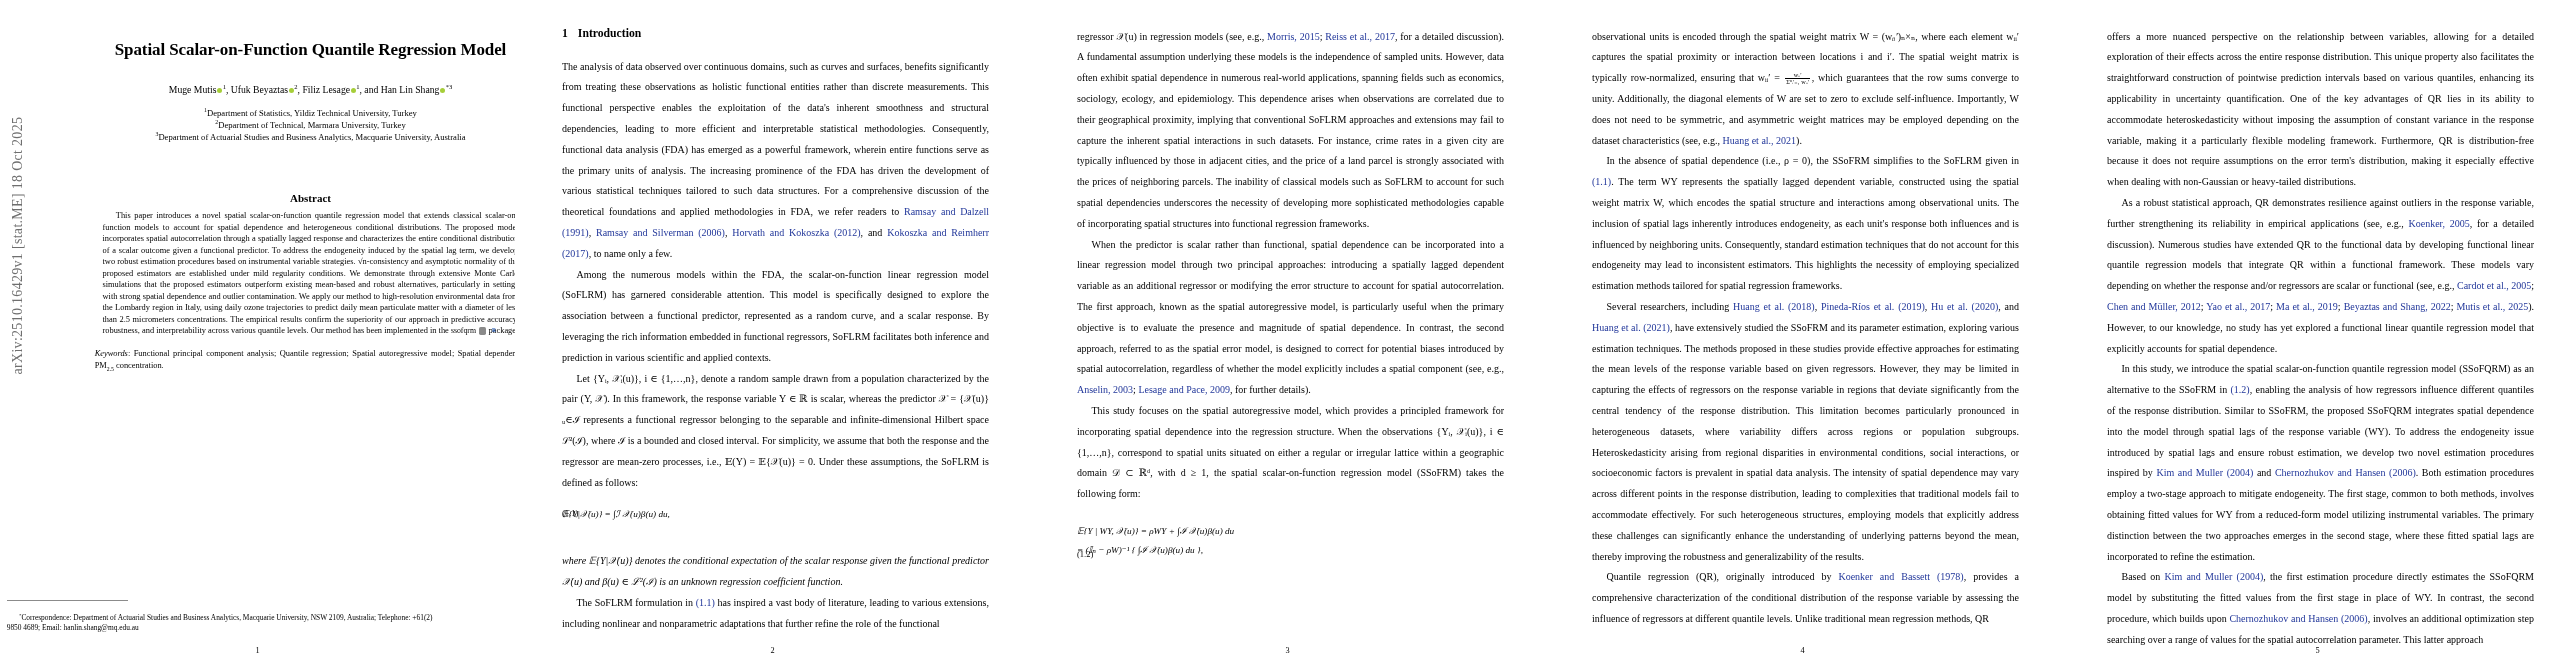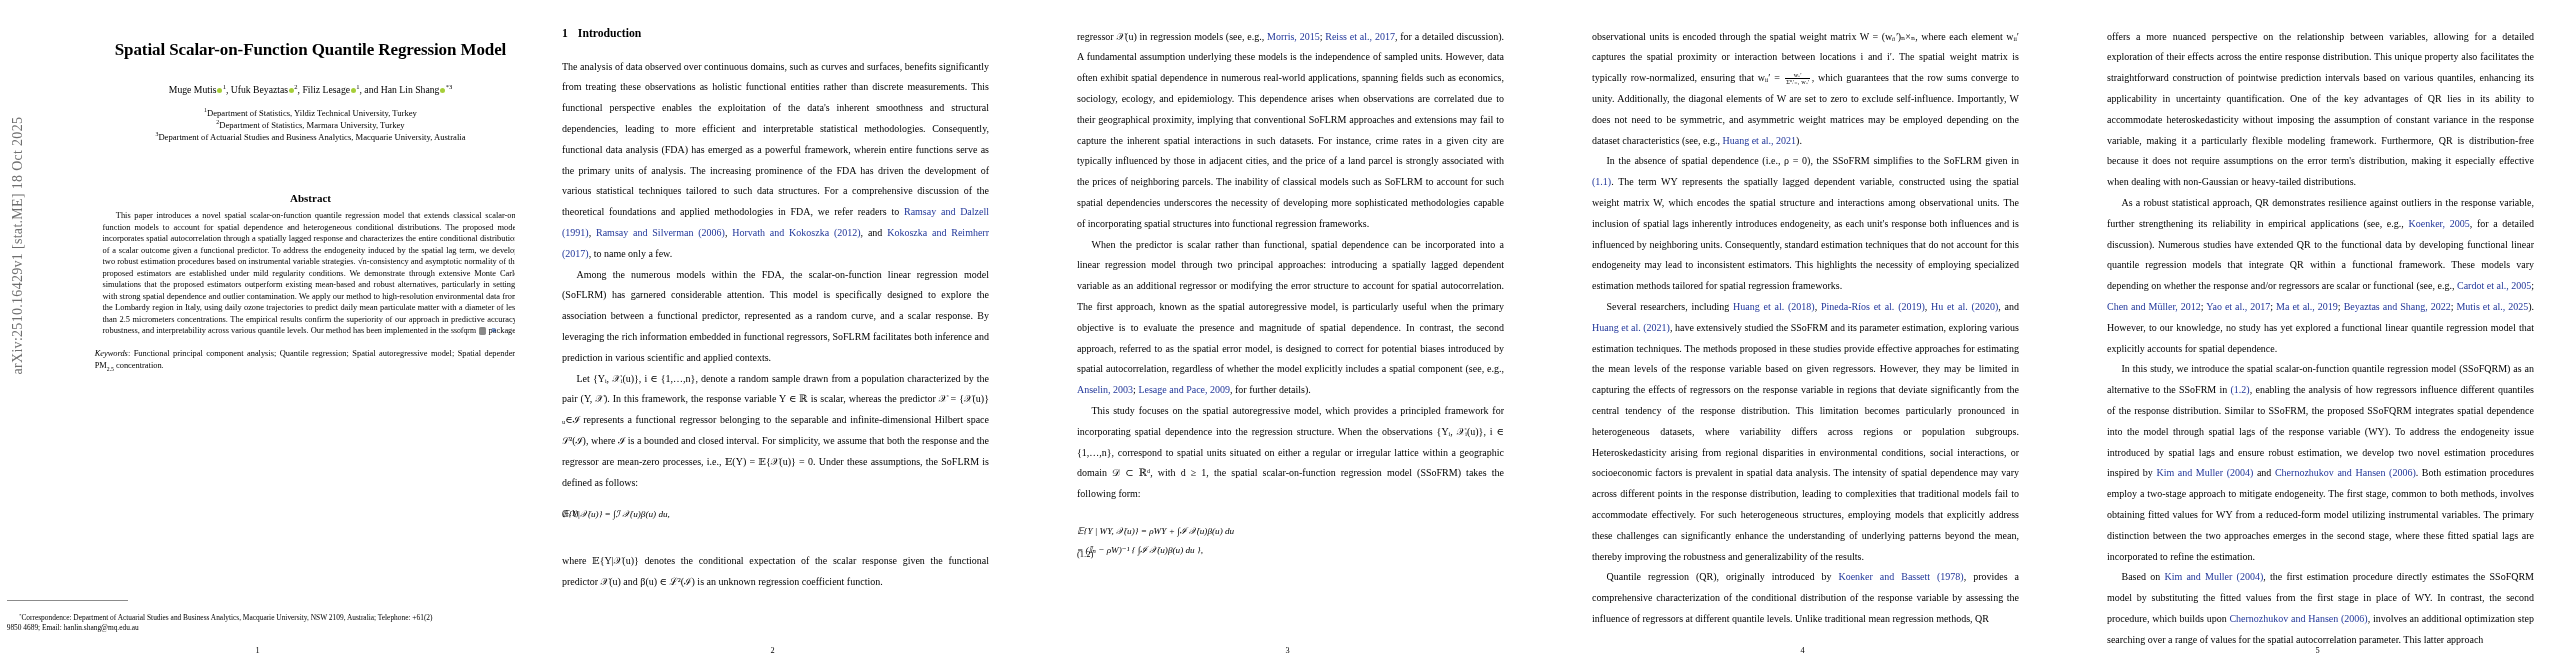--- a/index.html
+++ b/index.html
@@ -167,21 +167,21 @@
   .sec-head .num { margin-right: 10px; }
   .para {
     font-size: 10px;
     line-height: 2.08;
     text-align: justify;
     margin: 0;
     hyphens: auto;
   }
   .para.first { margin-top: 16.7px; }
   .para.indent { text-indent: 14.5px; }
-  .para.top { margin-top: 0; }
+  .para.top { margin-top: 0; font-style: italic; }
   .cite { color: #22379a; }
   .ref { color: #22379a; }
   i.m { font-style: italic; }
 
   
   .eqwrap {
     position: relative;
     margin: 14.5px 0 14.5px 0;
     min-height: 29px;
   }
@@ -219,21 +219,21 @@
     <div class="p1-body">
 
       <div class="title">Spatial Scalar-on-Function Quantile Regression Model</div>
 
       <div class="authors">
         <span>Muge Mutis</span><span class="orcid"></span><sup>1</sup><span>, Ufuk Beyaztas</span><span class="orcid"></span><sup>2</sup><span>, Filiz Lesage</span><span class="orcid"></span><sup>1</sup><span>, and Han Lin Shang</span><span class="orcid"></span><sup>*3</sup>
       </div>
 
       <div class="affils">
         <div><sup>1</sup><span>Department of Statistics, Yildiz Technical University, Turkey</span></div>
-        <div><sup>2</sup><span>Department of Statistics, Marmara University, Turkey</span></div>
+        <div><sup>2</sup><span>Department of Technical, Marmara University, Turkey</span></div>
         <div><sup>3</sup><span>Department of Actuarial Studies and Business Analytics, Macquarie University, Australia</span></div>
       </div>
 
       <div class="abstract-head">Abstract</div>
 
       <div class="abstract-body"><span>This paper introduces a novel spatial scalar-on-function quantile regression model that extends classical scalar-on-function models to account for spatial dependence and heterogeneous conditional distributions. The proposed model incorporates spatial autocorrelation through a spatially lagged response and characterizes the entire conditional distribution of a scalar outcome given a functional predictor. To address the endogeneity induced by the spatial lag term, we develop two robust estimation procedures based on instrumental variable strategies. </span><span class="sqrtn">√n</span><span>-consistency and asymptotic normality of the proposed estimators are established under mild regularity conditions. We demonstrate through extensive Monte Carlo simulations that the proposed estimators outperform existing mean-based and robust alternatives, particularly in settings with strong spatial dependence and outlier contamination. We apply our method to high-resolution environmental data from the Lombardy region in Italy, using daily ozone trajectories to predict daily mean particulate matter with a diameter of less than 2.5 micrometers concentrations. The empirical results confirm the superiority of our approach in predictive accuracy, robustness, and interpretability across various quantile levels. Our method has been implemented in the </span><span class="mono">ssofqrm</span>&nbsp;<span class="rlogo">R</span><span> package.</span></div>
 
       <div class="keywords"><i>Keywords</i><span>: Functional principal component analysis; Quantile regression; Spatial autoregressive model; Spatial dependence; PM</span><sub>2.5</sub><span> concentration.</span></div>
     </div>
 
@@ -253,20 +253,21 @@
 
       <p class="para indent">Let {Yᵢ, 𝒳ᵢ(u)}, i ∈ {1,…,n}, denote a random sample drawn from a population characterized by the pair (Y, 𝒳). In this framework, the response variable Y ∈ ℝ is scalar, whereas the predictor 𝒳 = {𝒳(u)}ᵤ∈ℐ represents a functional regressor belonging to the separable and infinite-dimensional Hilbert space ℒ²(ℐ), where ℐ is a bounded and closed interval. For simplicity, we assume that both the response and the regressor are mean-zero processes, i.e., 𝔼(Y) = 𝔼{𝒳(u)} = 0. Under these assumptions, the SoFLRM is defined as follows:</p>
 
       <div class="eqwrap">
         <span class="eqnum">(1.1)</span>
         <div class="eqbody">𝔼{Y|𝒳(u)} = ∫ℐ 𝒳(u)β(u) du,</div>
       </div>
 
       <p class="para top">where 𝔼{Y|𝒳(u)} denotes the conditional expectation of the scalar response given the functional predictor 𝒳(u) and β(u) ∈ ℒ²(ℐ) is an unknown regression coefficient function.</p>
 
+      <p class="para indent"><span>The SoFLRM formulation in </span><span class="ref">(1.1)</span><span> has inspired a vast body of literature, leading to various extensions, including nonlinear and nonparametric adaptations that further refine the role of the functional</span></p>
     </div>
     <div class="folio">2</div>
   </div>
 
   <div class="page">
     <div class="col" style="top:10px;">
 
       <p class="para first"><span>regressor 𝒳(u) in regression models (see, e.g., </span><span class="cite">Morris, 2015</span><span>; </span><span class="cite">Reiss et al., 2017</span><span>, for a detailed discussion). A fundamental assumption underlying these models is the independence of sampled units. However, data often exhibit spatial dependence in numerous real-world applications, spanning fields such as economics, sociology, ecology, and epidemiology. This dependence arises when observations are correlated due to their geographical proximity, implying that conventional SoFLRM approaches and extensions may fail to capture the inherent spatial interactions in such datasets. For instance, crime rates in a given city are typically influenced by those in adjacent cities, and the price of a land parcel is strongly associated with the prices of neighboring parcels. The inability of classical models such as SoFLRM to account for such spatial dependencies underscores the necessity of developing more sophisticated methodologies capable of incorporating spatial structures into functional regression frameworks.</span></p>
 
       <p class="para indent"><span>When the predictor is scalar rather than functional, spatial dependence can be incorporated into a linear regression model through two principal approaches: introducing a spatially lagged dependent variable as an additional regressor or modifying the error structure to account for spatial autocorrelation. The first approach, known as the spatial autoregressive model, is particularly useful when the primary objective is to evaluate the presence and magnitude of spatial dependence. In contrast, the second approach, referred to as the spatial error model, is designed to correct for potential biases introduced by spatial autocorrelation, regardless of whether the model explicitly includes a spatial component (see, e.g., </span><span class="cite">Anselin, 2003</span><span>; </span><span class="cite">Lesage and Pace, 2009</span><span>, for further details).</span></p>

